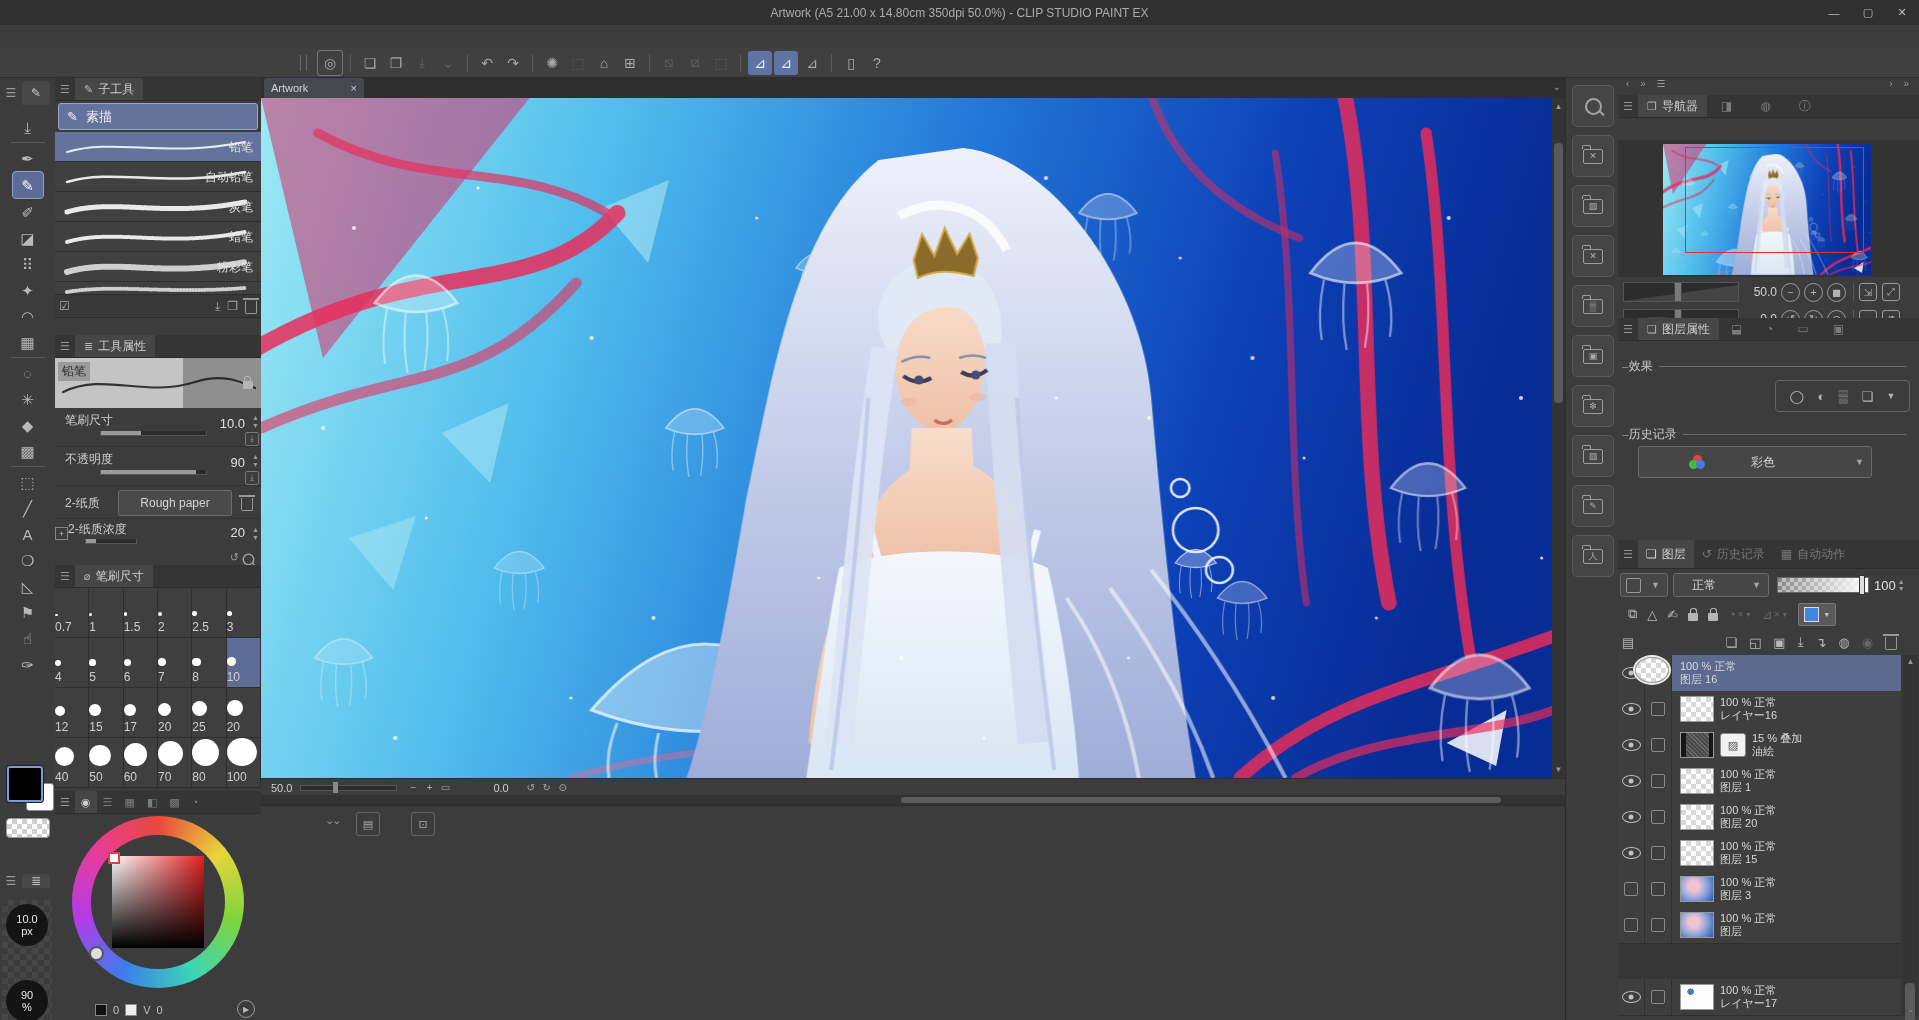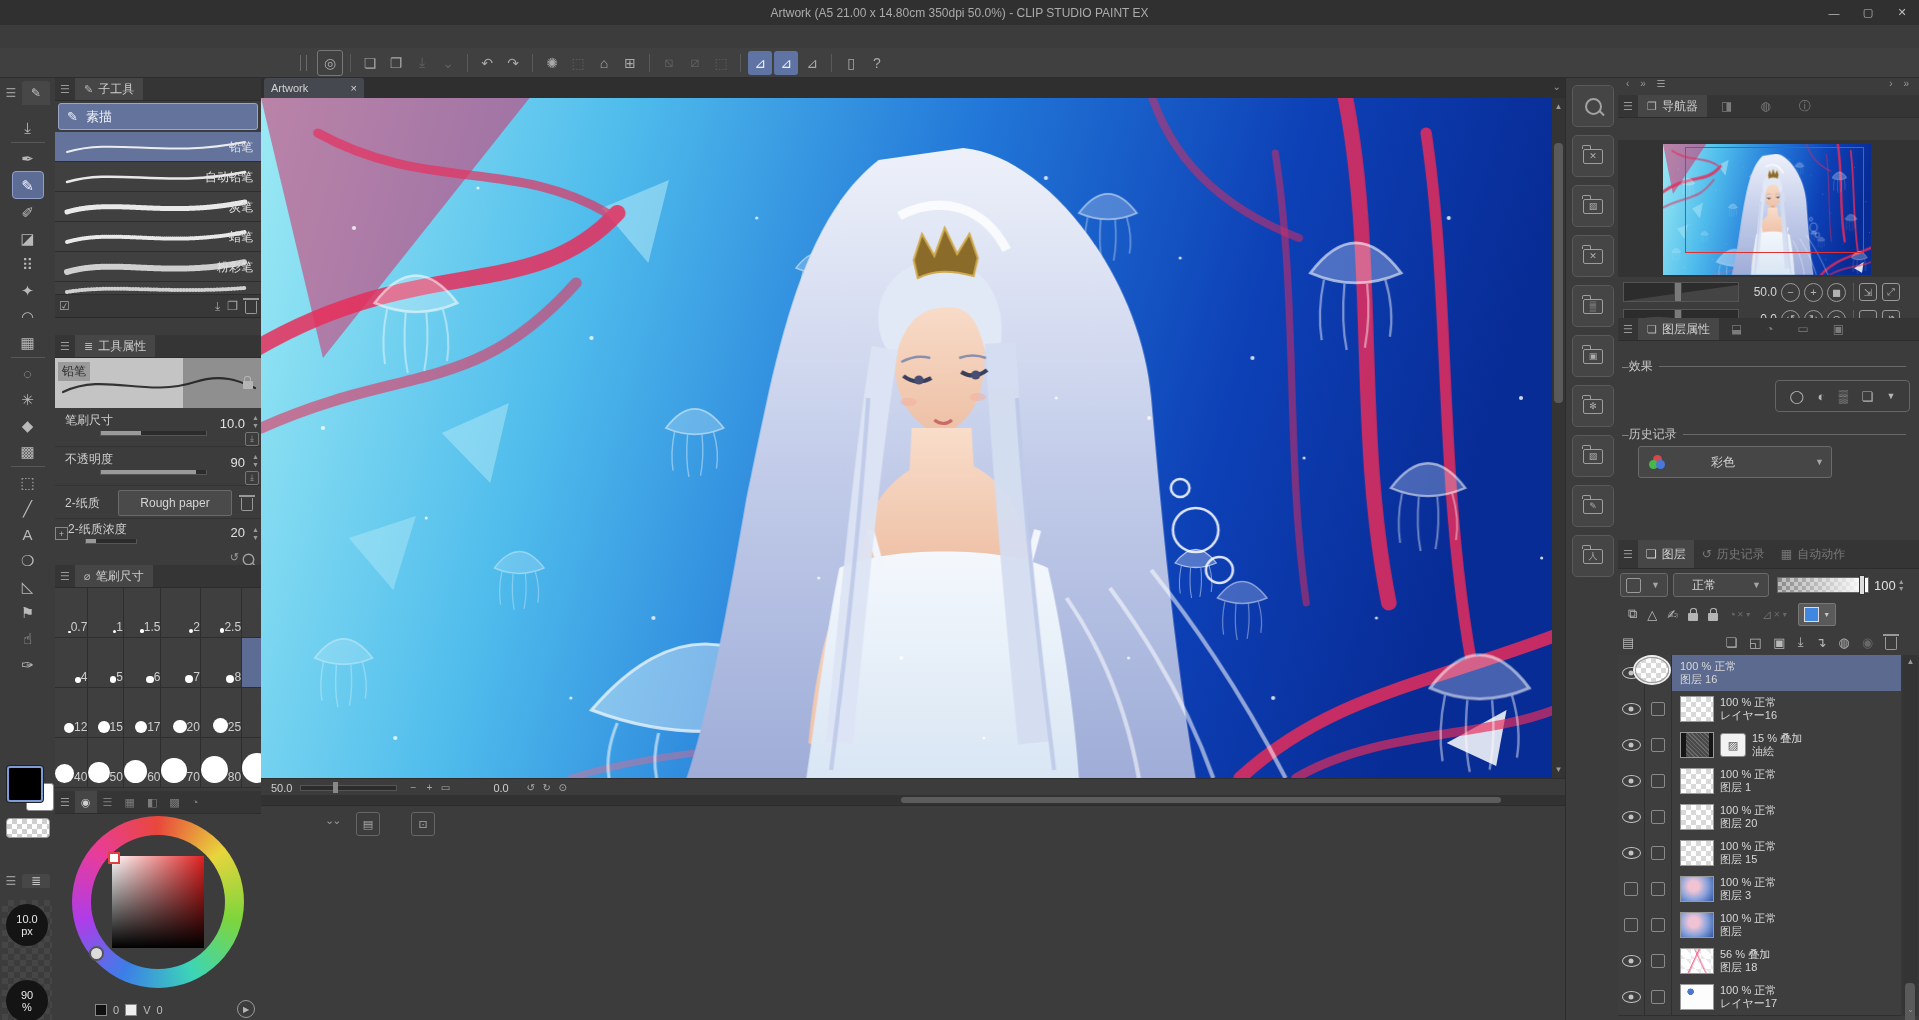--- a/index.html
+++ b/index.html
@@ -54,21 +54,21 @@
   .tprow{position:relative;height:38px;border-bottom:1px solid #333;}
   .tprow .plbl{position:absolute;left:10px;top:4px;font-size:12px;color:#cfcfcf;}
   .tprow .pval{position:absolute;right:16px;top:8px;font-size:13px;color:#e0e0e0;}
   .track{position:absolute;left:45px;top:23px;width:105px;height:4px;background:#2c2c2c;border:1px solid #555;border-top:none;}
   .fill{height:4px;background:#9a9a9a;}
   .spin{position:absolute;right:2px;top:6px;display:flex;flex-direction:column;color:#9a9a9a;font-size:7px;line-height:8px;}
   .sqbtn{position:absolute;right:2px;top:24px;width:12px;height:12px;border:1px solid #777;border-radius:2px;display:grid;place-items:center;font-size:8px;color:#aaa;}
   .paper-btn{position:absolute;left:63px;top:4px;width:112px;height:24px;background:#4a4a4a;border:1px solid #6a6a6a;border-radius:2px;display:grid;place-items:center;font-size:12px;color:#d5d5d5;}
   .plusbox{position:absolute;left:0px;top:8px;width:11px;height:11px;border:1px solid #888;display:grid;place-items:center;font-size:9px;color:#bbb;}
   .bs-grid{display:grid;grid-template-columns:repeat(6,1fr);}
-  .bs-cell{position:relative;height:49px;border-right:1px solid #2e2e2e;border-bottom:1px solid #2e2e2e;display:flex;flex-direction:row;align-items:flex-end;justify-content:flex-end;background:#3f3f3f;}
+  .bs-cell{position:relative;height:49px;border-right:1px solid #2e2e2e;border-bottom:1px solid #2e2e2e;display:flex;flex-direction:column;align-items:flex-start;justify-content:flex-end;background:#3f3f3f;}
   .bs-cell.selected{background:#5d6c94;}
   .bs-dot{background:#fff;border-radius:50%;margin-bottom:4px;}
   .bs-lbl{font-size:12px;color:#cfcfcf;margin-bottom:3px;}
   
   .cw-wrap{position:relative;height:207px;}
   .ring{position:absolute;left:17px;top:2px;width:172px;height:172px;border-radius:50%;background:conic-gradient(#e8483c,#e8d53c,#7ed53c,#3cd5b8,#3c7ee8,#b03ce8,#e83c9a,#e8483c);}
   .ring-inner{position:absolute;left:36px;top:21px;width:134px;height:134px;border-radius:50%;background:#3c3c3c;}
   .sv{position:absolute;left:57px;top:42px;width:92px;height:92px;background:linear-gradient(to top,#000,rgba(0,0,0,0)),linear-gradient(to right,#fff,#e02020);}
   .sv-sel{position:absolute;left:53px;top:38px;width:8px;height:8px;border:2px solid #e04040;background:#fff;}
   .ring-knob{position:absolute;left:34px;top:132px;width:11px;height:11px;border-radius:50%;background:#ddd;border:2px solid #555;}
@@ -1132,21 +1132,21 @@
           <span class="glyph">◐</span>
           <span class="glyph">▒</span>
           <span class="glyph">❏</span>
           <span class="chev" style="font-size: 9px;">▼</span>
         </div>
       <div class="seclabel" style="top:108px;">
         <span style="color:#8a8a8a;">–</span>
           <span>历史记录</span>
           <span class="hline"></span>
       </div>
-      <div class="dd" style="left:20px;top:128px;width:192px;height:30px;">
+      <div class="dd" style="left:20px;top:128px;width:192px;height:30px;padding-left:40px;">
         <span class="rgb">
             <i></i>
             <i></i>
             <i></i>
           </span>
         <span style="margin-left:40px;">彩色</span>
         <span class="chev">▼</span>
       </div>
     </div>
 
@@ -1333,35 +1333,20 @@
               <span class="icon-checkbox"></span>
             </div>
             <div class="lcontent">
               <div class="thumb thumb-art"></div>
               <div class="ltext">
                 <div>100 % 正常</div>
                 <div>图层</div>
               </div>
             </div>
           </div>
-          <div class="lrow" style="top: 288px;">
-            <div class="lcell">
-              <span class="icon-eye"></span>
-            </div>
-            <div class="lcell">
-              <span class="icon-checkbox"></span>
-            </div>
-            <div class="lcontent">
-              <div class="thumb thumb-sketch"></div>
-              <div class="ltext">
-                <div>56 % 叠加</div>
-                <div>图层 18</div>
-              </div>
-            </div>
-          </div>
           <div class="lrow" style="top: 324px;">
             <div class="lcell">
               <span class="icon-eye"></span>
             </div>
             <div class="lcell">
               <span class="icon-checkbox"></span>
             </div>
             <div class="lcontent">
               <div class="thumb thumb-white"></div>
               <div class="ltext">

